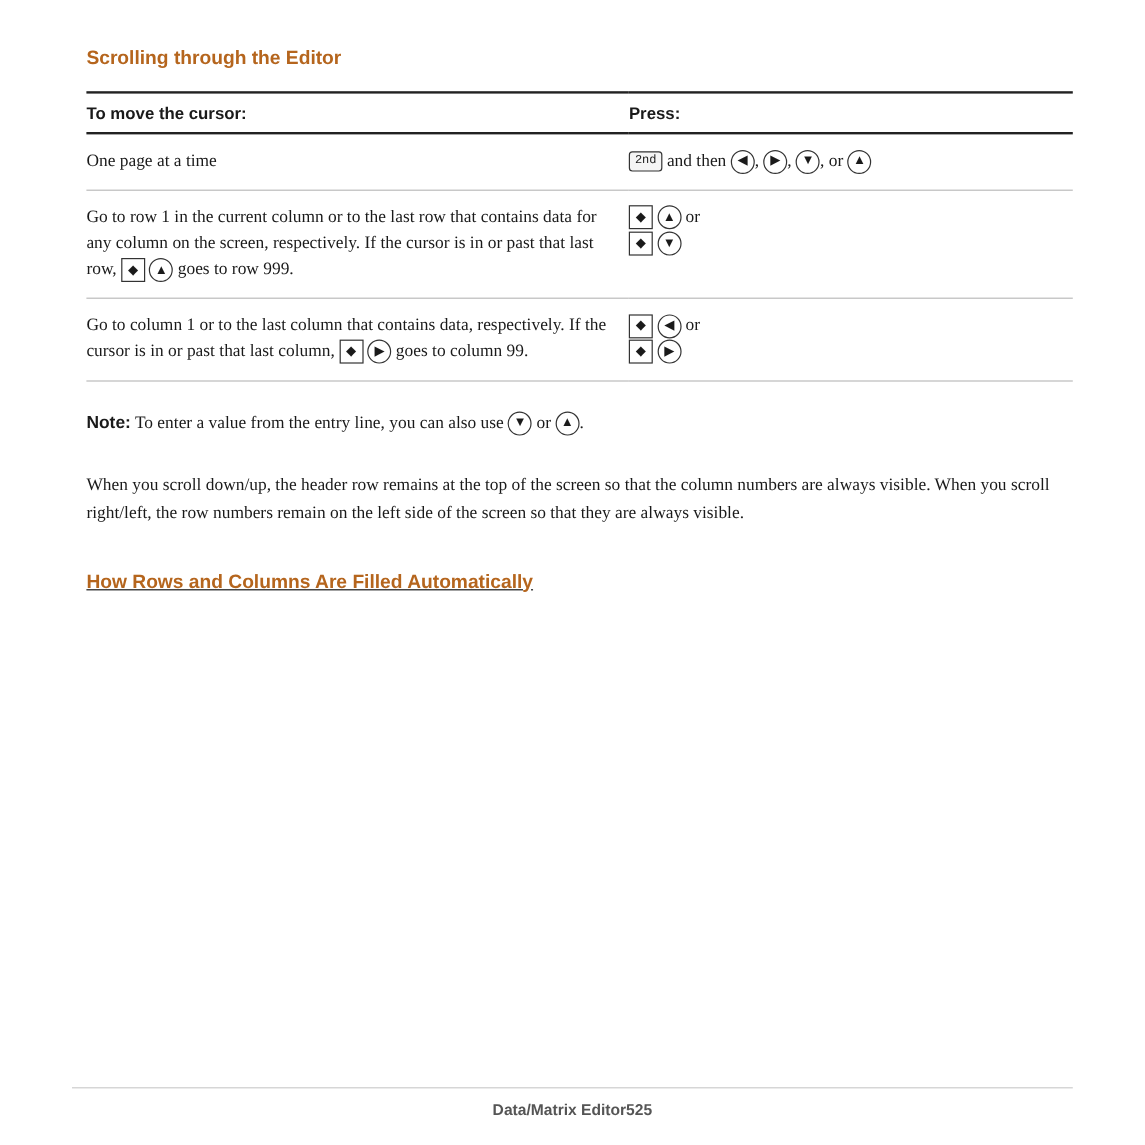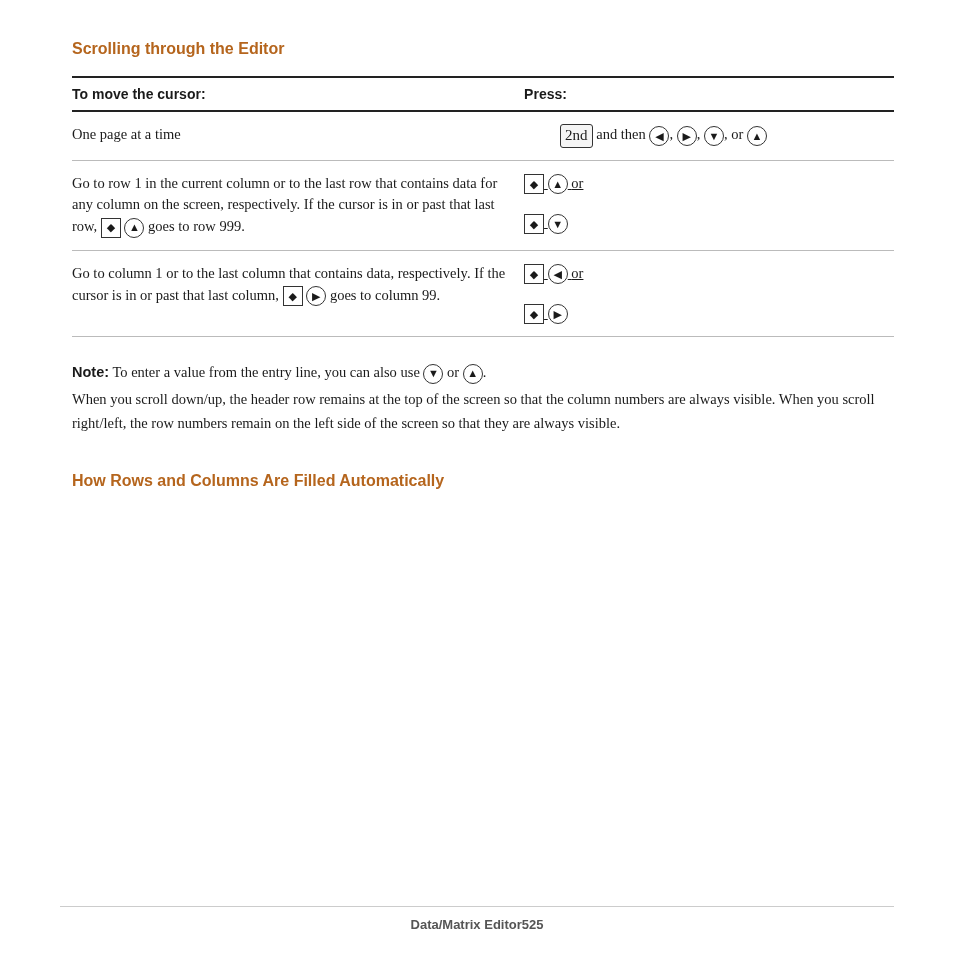--- a/index.html
+++ b/index.html
@@ -58,27 +58,26 @@
       font-size: 14.5px;
       line-height: 1.5;
     }
 
     .key-icon {
       display: inline-flex;
       align-items: center;
       justify-content: center;
       border: 1.5px solid #333;
       border-radius: 3px;
-      font-size: 15px;
-      font-family: Liberation Serif, serif;
+      font-size: 10px;
+      font-family: Liberation Mono, monospace;
       padding: 1px 4px;
       vertical-align: middle;
       line-height: 1.3;
       background: #f5f5f5;
-      margin-left: 36px;
     }
 
     .circle-icon {
       display: inline-flex;
       align-items: center;
       justify-content: center;
       width: 20px;
       height: 20px;
       border: 1.5px solid #333;
       border-radius: 50%;
@@ -94,37 +93,38 @@
       border: 1.5px solid #333;
       width: 20px;
       height: 20px;
       vertical-align: middle;
       font-size: 11px;
     }
 
     .note-text {
       font-size: 14.5px;
       line-height: 1.6;
-      margin-bottom: 4px;
+      margin-bottom: 28px;
     }
 
     .note-bold {
       font-family: Arial, sans-serif;
       font-weight: bold;
     }
 
     .body-text {
       font-size: 14.5px;
       line-height: 1.65;
       margin-bottom: 24px;
     }
 
     .section-gap {
       margin-top: 36px;
       margin-bottom: 12px;
+      text-decoration: underline;
     }
 
     .page-footer {
       position: absolute;
       bottom: 22px;
       left: 60px;
       right: 60px;
       border-top: 1px solid #ccc;
       padding-top: 10px;
       display: flex;
@@ -135,22 +135,21 @@
       font-weight: bold;
     }
 
     .keys-cell {
       white-space: nowrap;
     }
 
     .row-block {
       display: flex;
       flex-direction: column;
-      gap: 18px;
-      text-decoration: underline;
+      gap: 0;
     }
   </style>
 </head>
 <body>
 
 <div class="page">
 
   <div class="section-title">Scrolling through the Editor</div>
 
   <table>

